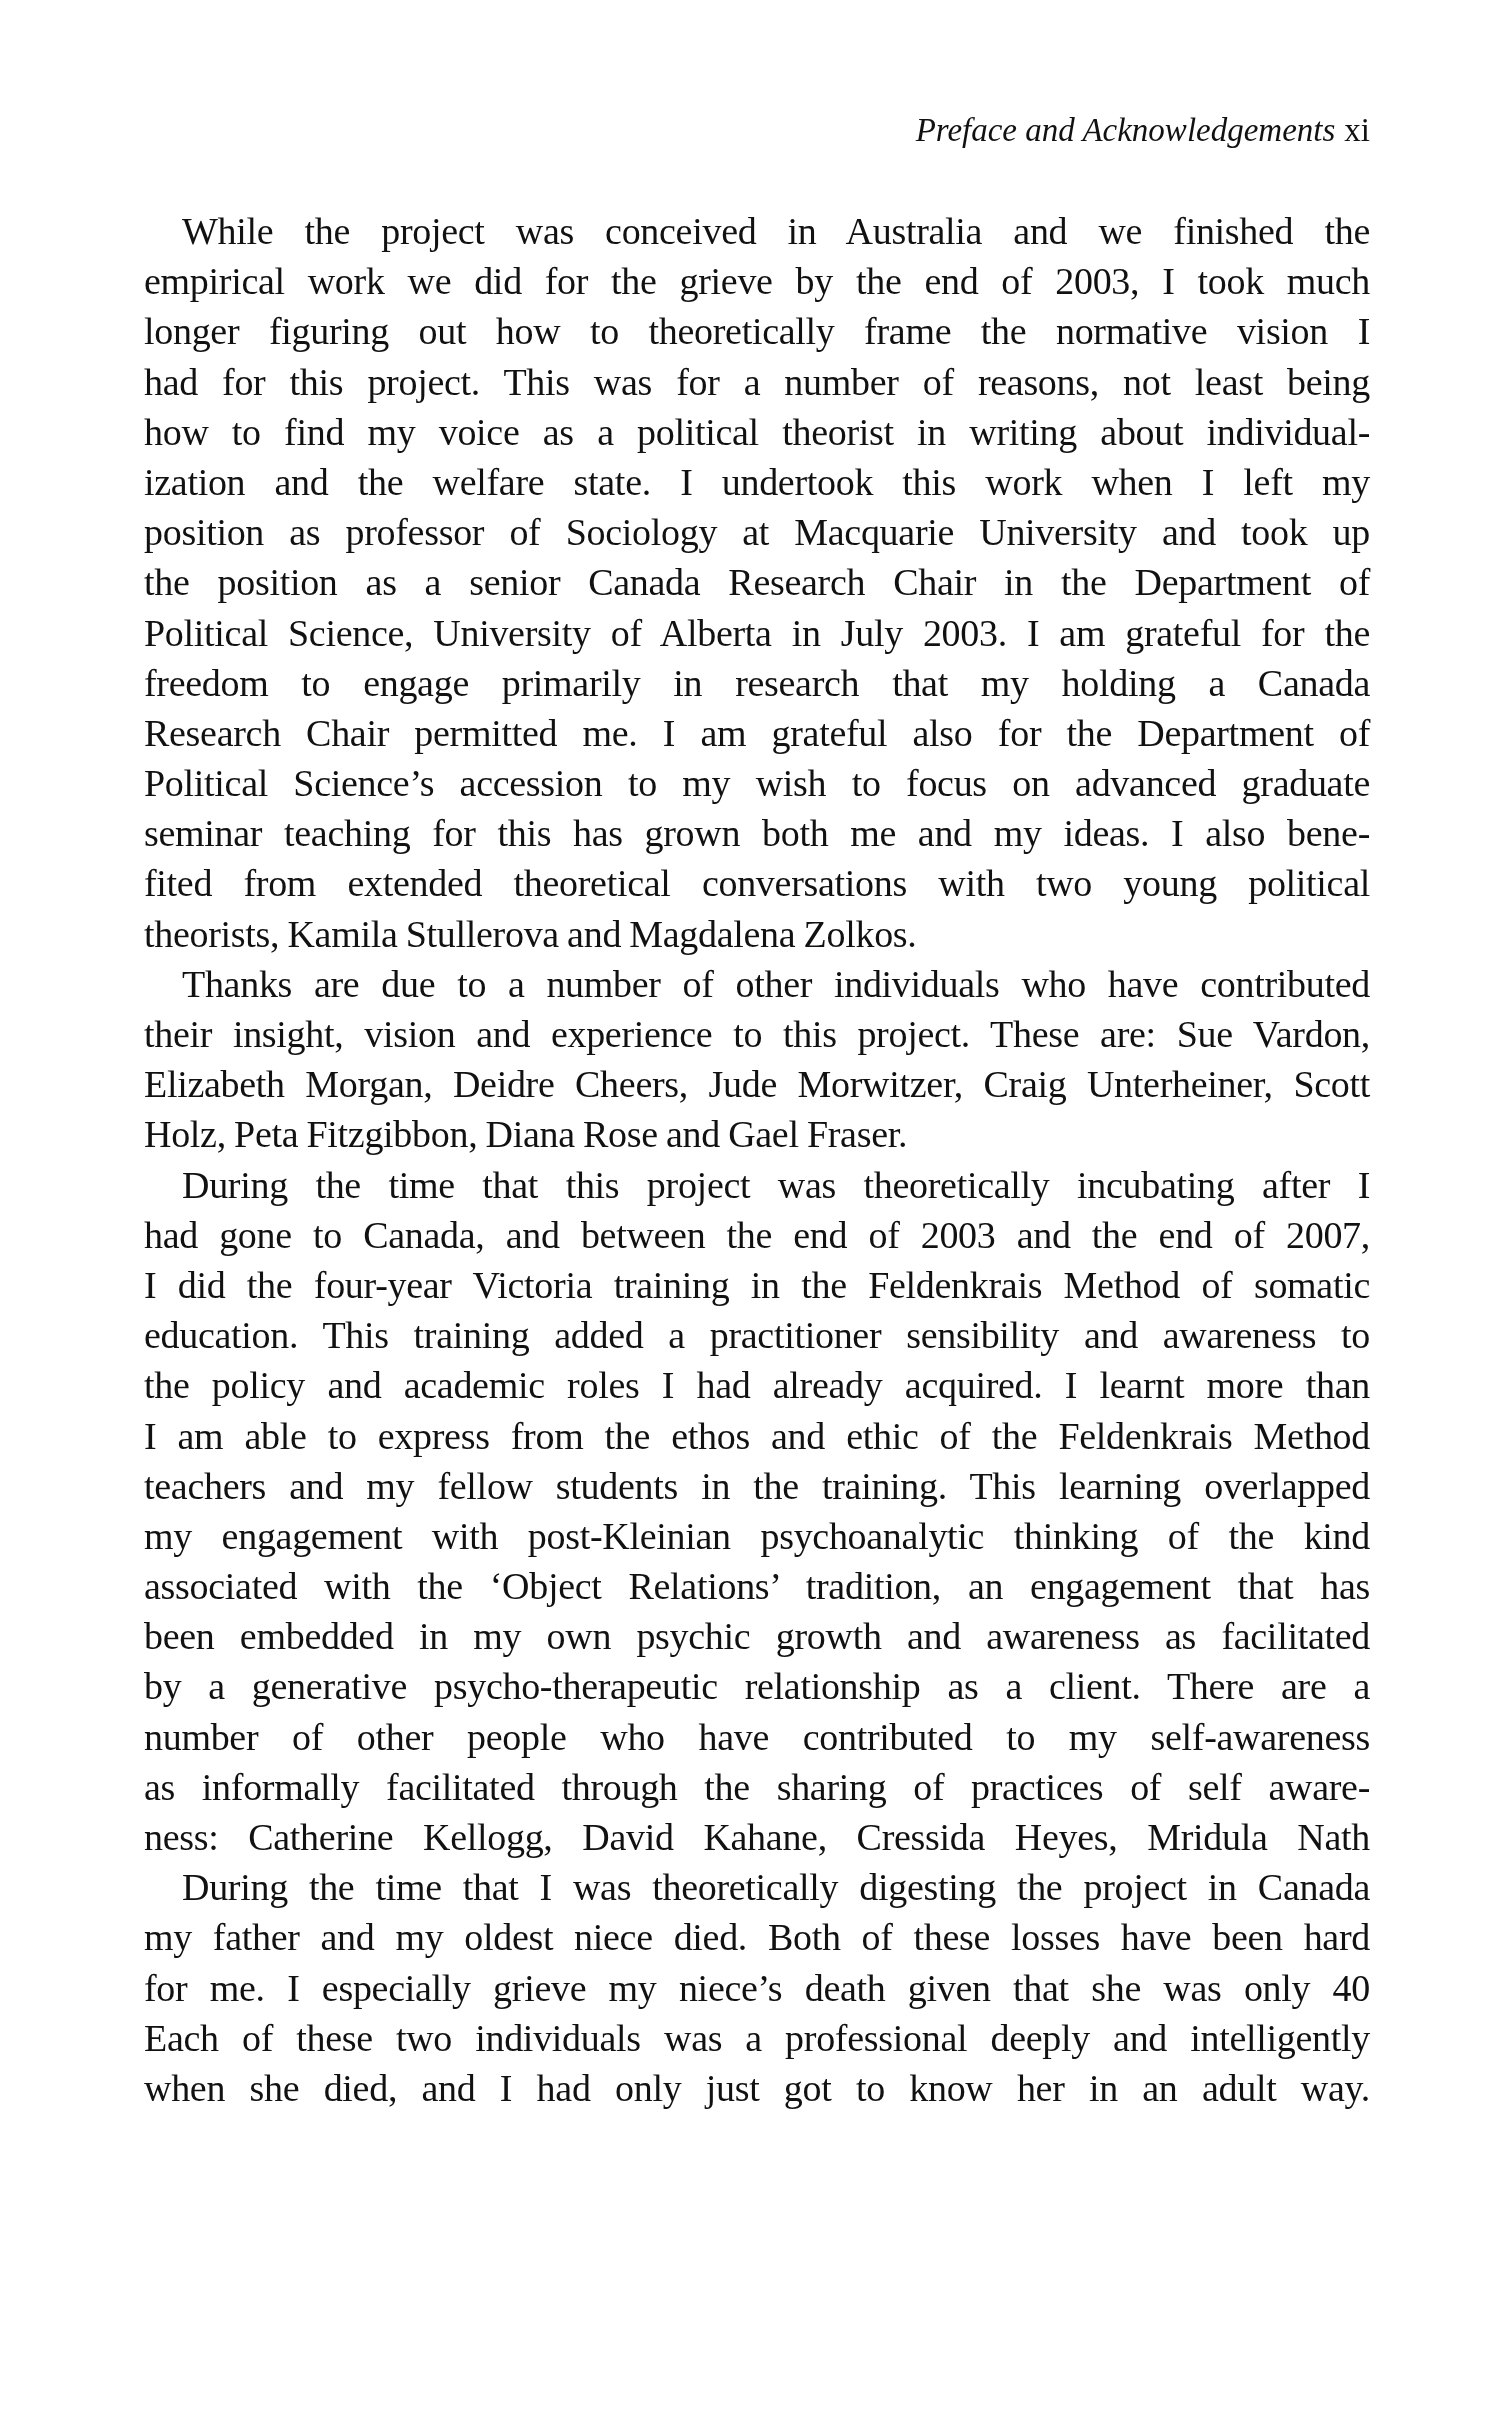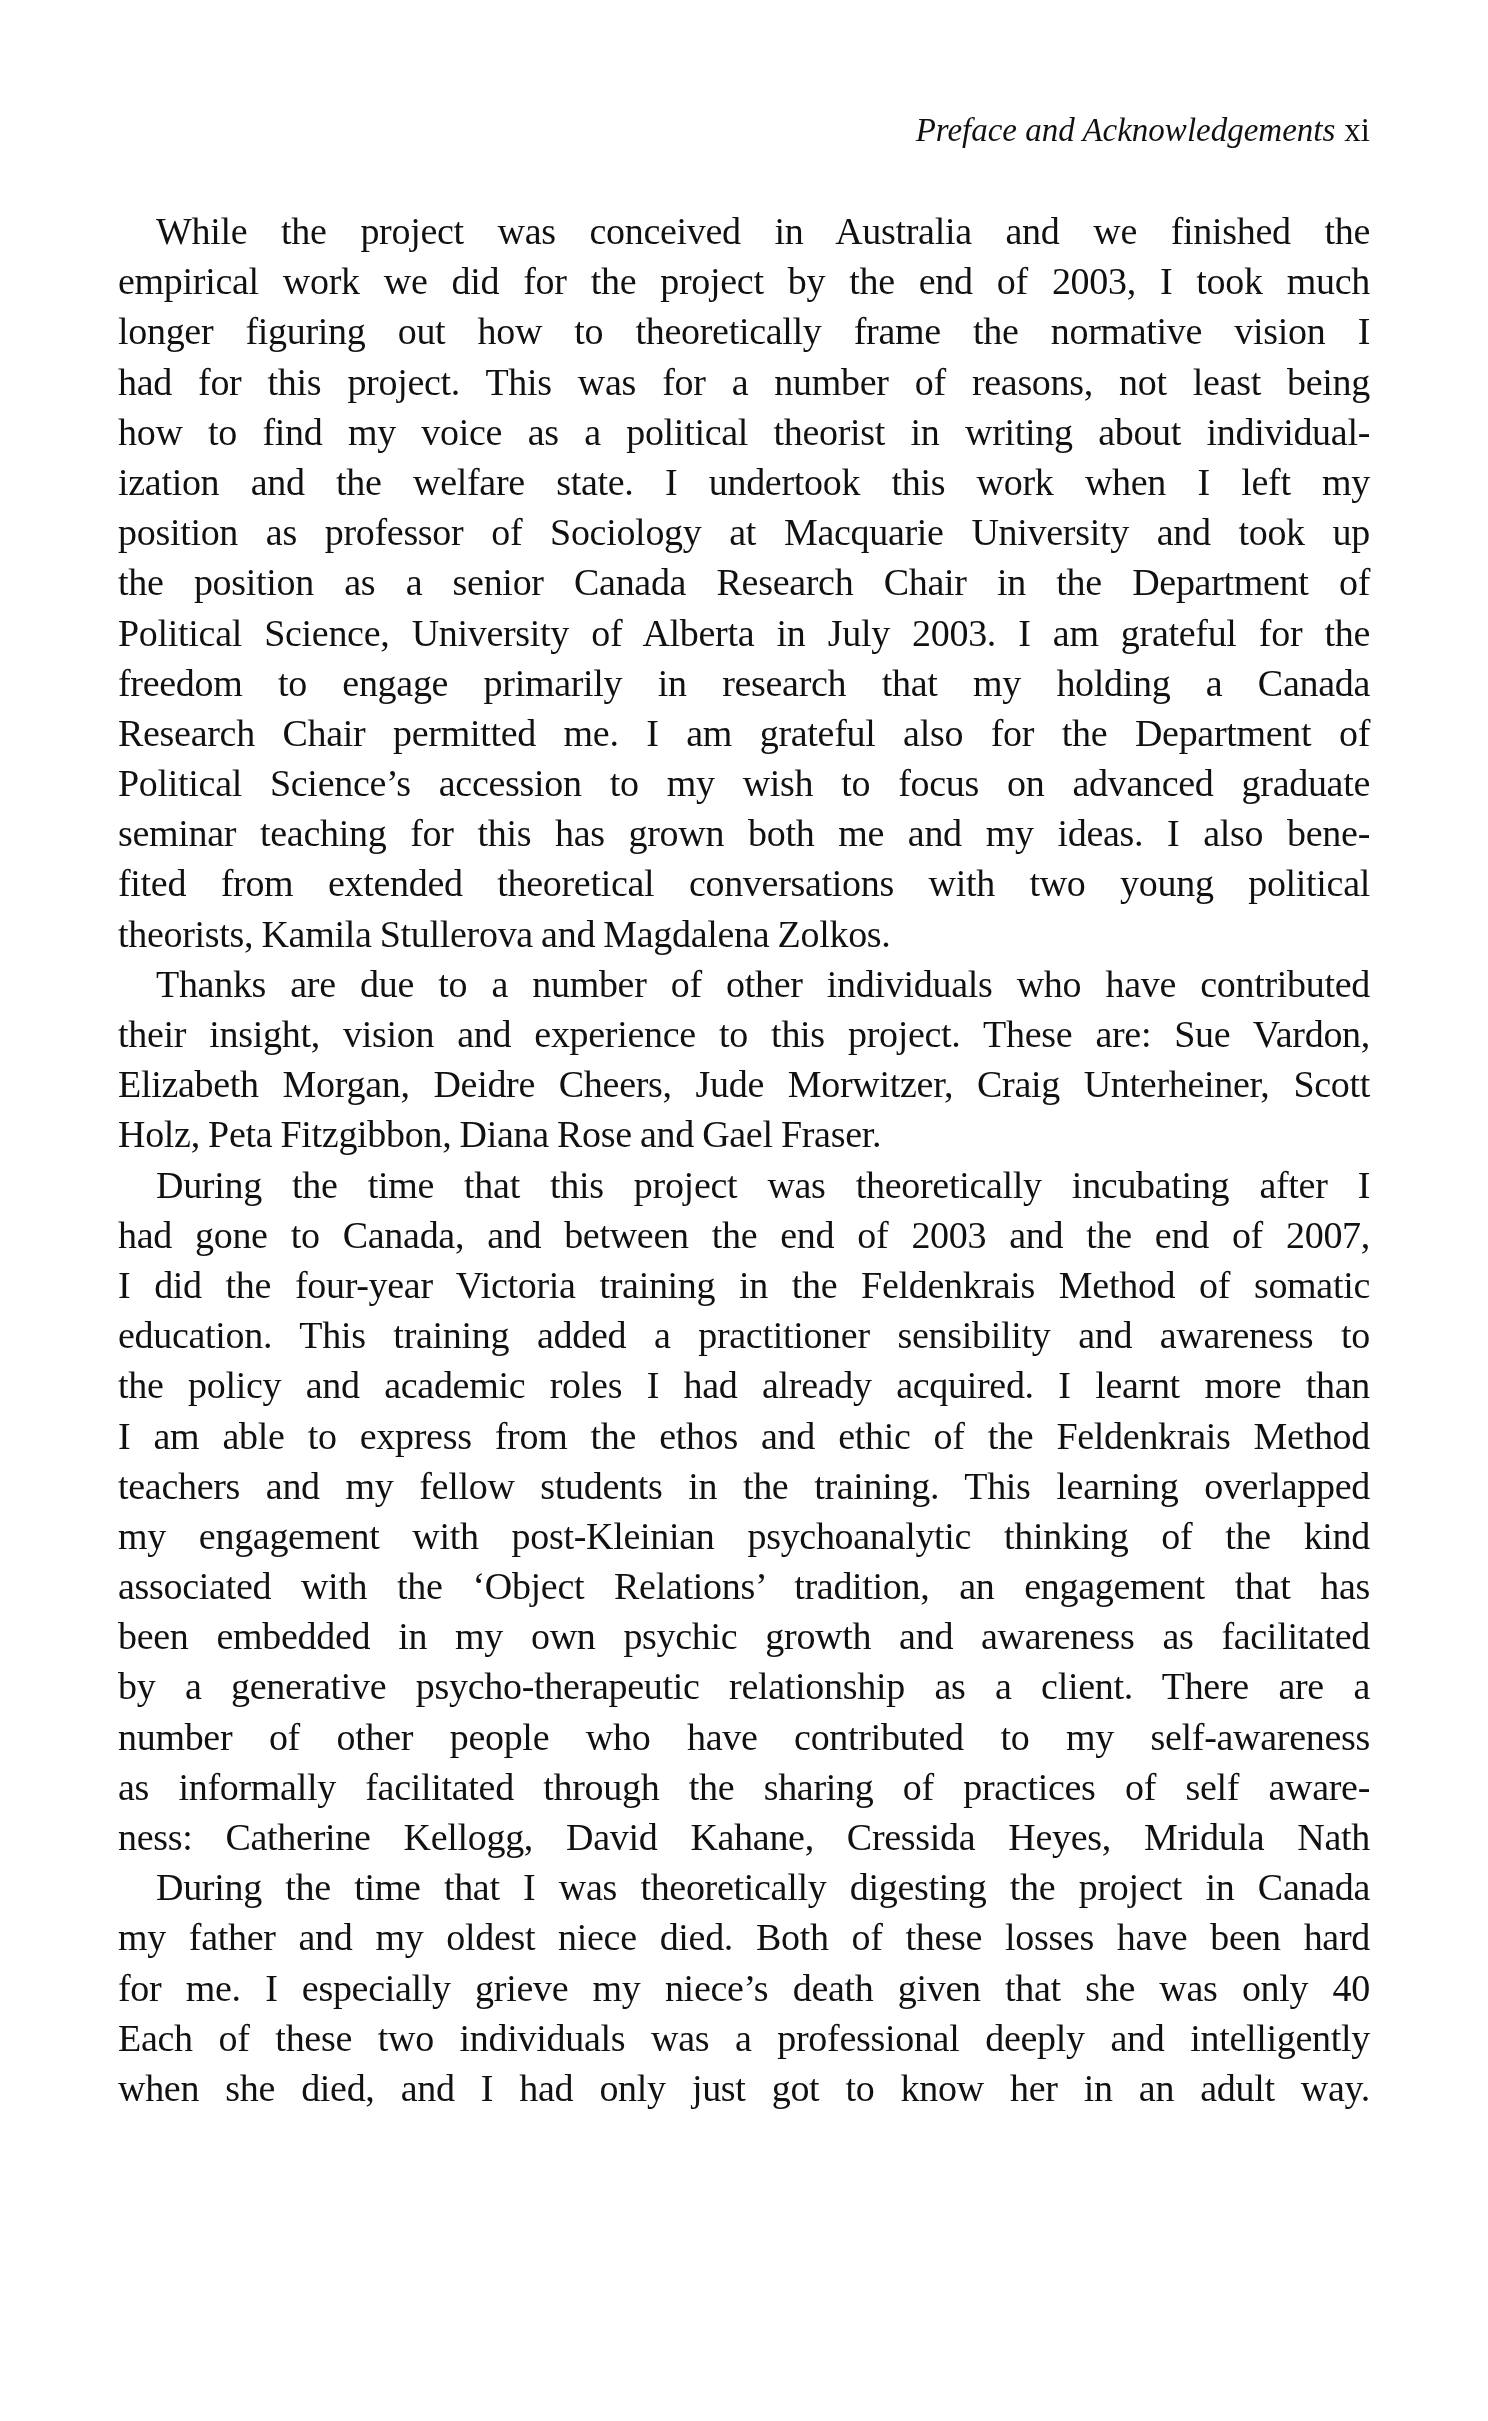--- a/index.html
+++ b/index.html
@@ -39,40 +39,41 @@
   .line {
     display: block;
     height: 50.2px;
     line-height: 50.2px;
     font-size: 38px;
     white-space: nowrap;
     text-align: justify;
     text-align-last: justify;
     letter-spacing: -0.3px;
     word-spacing: -1px;
+    margin-left: 26px;
   }
   .line.indent {
     padding-left: 38px;
   }
   .line.last {
     text-align-last: left;
   }
 </style>
 </head>
 <body>
 
 <div class="running-head">
   <span class="title">Preface and Acknowledgements</span><span class="folio">xi</span>
 </div>
 
 <div class="body-text">
 
   <div>
     <span class="line indent">While the project was conceived in Australia and we finished the</span>
-    <span class="line">empirical work we did for the project by the end of 2003, I took much</span>
+    <span class="line">empirical work we did for the grieve by the end of 2003, I took much</span>
     <span class="line">longer figuring out how to theoretically frame the normative vision I</span>
     <span class="line">had for this project. This was for a number of reasons, not least being</span>
     <span class="line">how to find my voice as a political theorist in writing about individual-</span>
     <span class="line">ization and the welfare state. I undertook this work when I left my</span>
     <span class="line">position as professor of Sociology at Macquarie University and took up</span>
     <span class="line">the position as a senior Canada Research Chair in the Department of</span>
     <span class="line">Political Science, University of Alberta in July 2003. I am grateful for the</span>
     <span class="line">freedom to engage primarily in research that my holding a Canada</span>
     <span class="line">Research Chair permitted me. I am grateful also for the Department of</span>
     <span class="line">Political Science’s accession to my wish to focus on advanced graduate</span>

